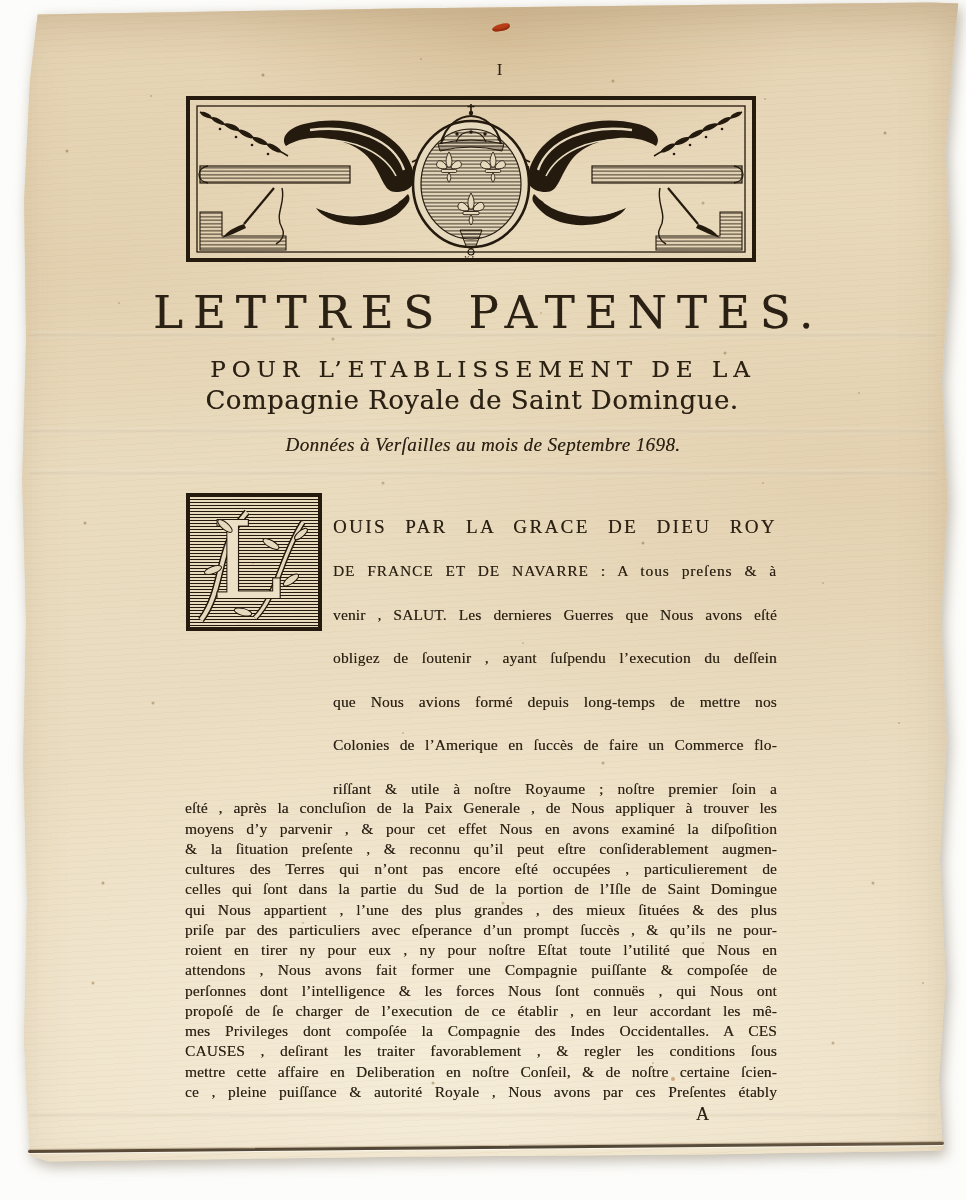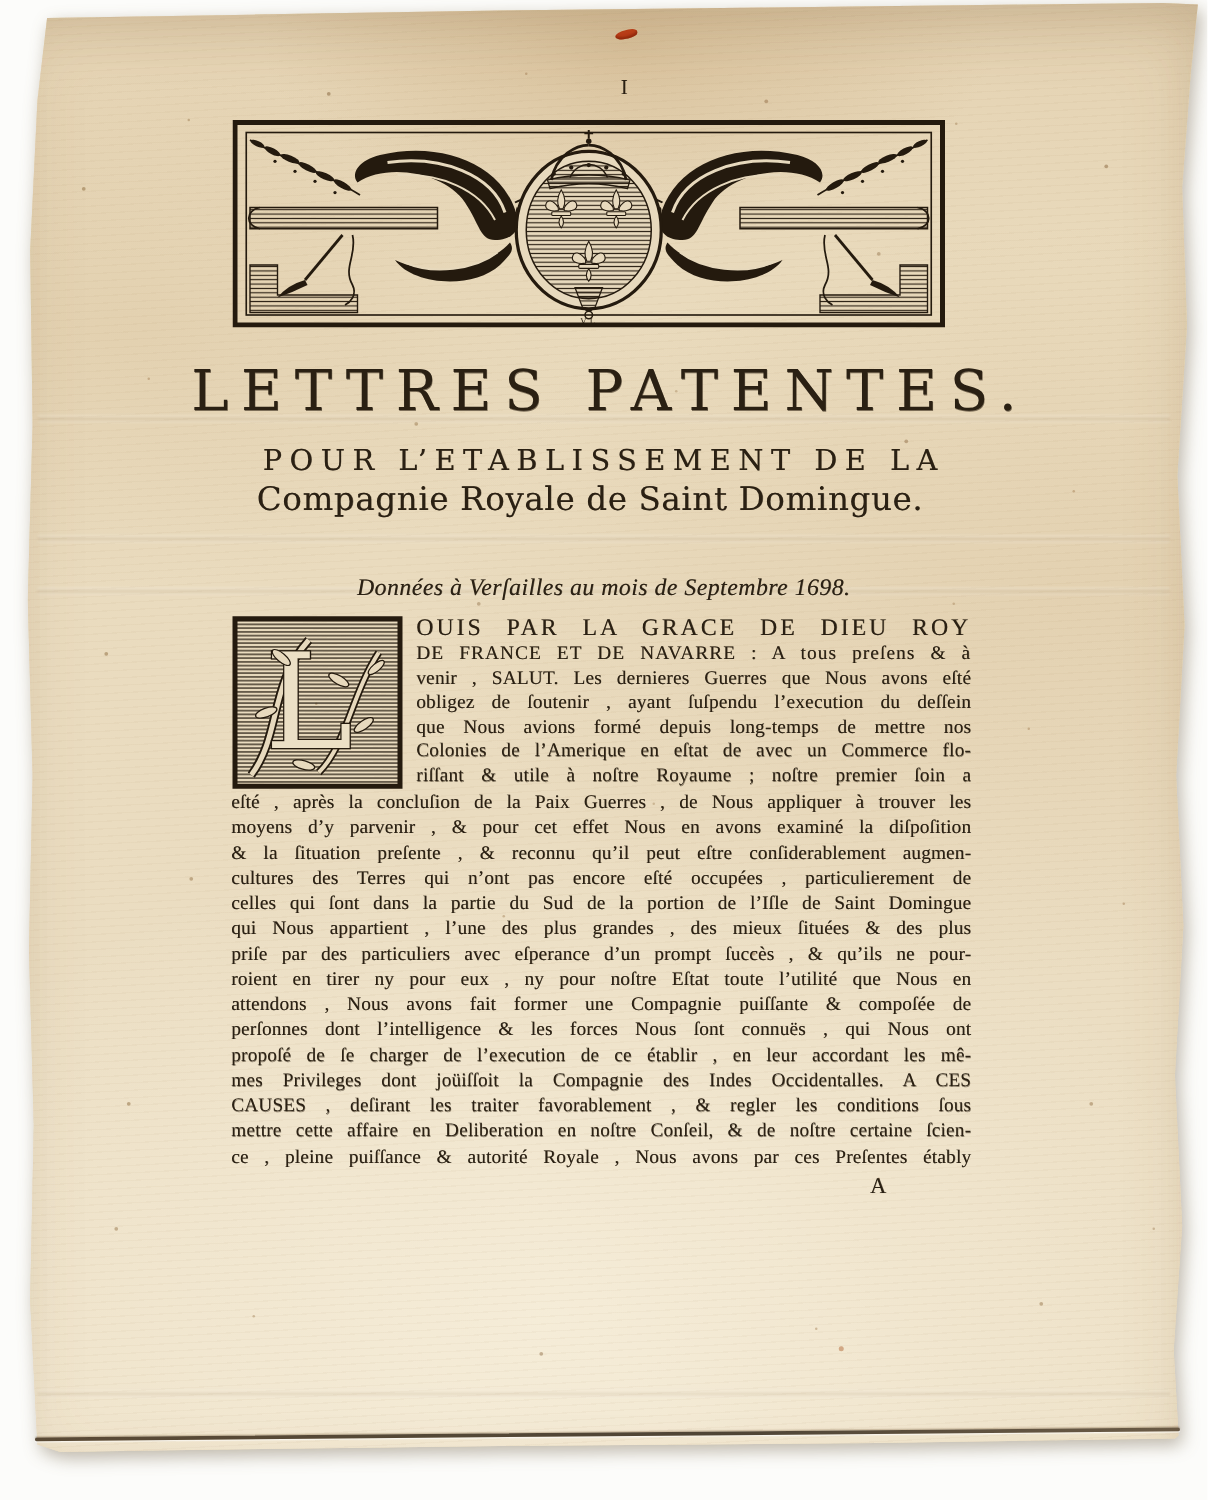--- a/index.html
+++ b/index.html
@@ -53,30 +53,30 @@
   .headpiece{position:absolute;left:186px;top:96px;width:570px;height:166px;}
   .title{position:absolute;left:153px;top:286px;width:660px;text-align:right;
     font-family:"DejaVu Serif",serif;font-size:45px;letter-spacing:10px;white-space:nowrap;
     text-shadow:.4px .4px .5px rgba(40,28,12,.55);}
   .sub1{position:absolute;left:153px;top:356px;width:660px;text-align:center;
     font-family:"DejaVu Serif",serif;font-size:23px;letter-spacing:6px;white-space:nowrap;
     text-shadow:.3px .3px .4px rgba(40,28,12,.5);}
   .sub2{position:absolute;left:142px;top:385px;width:660px;text-align:center;
     font-family:"DejaVu Serif",serif;font-size:26px;letter-spacing:.5px;white-space:nowrap;
     text-shadow:.3px .3px .4px rgba(40,28,12,.5);}
-  .dateline{position:absolute;left:153px;top:460px;width:660px;text-align:center;
+  .dateline{position:absolute;left:153px;top:434px;width:660px;text-align:center;
     font-style:italic;font-size:19px;letter-spacing:.4px;
     text-shadow:.3px .3px .4px rgba(40,28,12,.5);}
   .bodycol{position:absolute;left:185px;top:492px;width:592px;
     text-shadow:.3px .3px .4px rgba(40,28,12,.5);}
   .opening{display:flex;gap:10px;}
   .dropcap{width:138px;height:140px;flex:none;}
   .openlines{flex:1;min-width:0;}
   .oline{font-size:15.4px;line-height:19.55px;height:19.55px;text-align:justify;
-    text-align-last:justify;text-justify:inter-word;letter-spacing:.2px;}
+    text-align-last:justify;text-justify:inter-word;letter-spacing:.2px;margin-top:24px;}
   .openlines .oline:first-child{font-size:19px;line-height:21px;height:21px;letter-spacing:2.4px;}
   .openlines .oline:nth-child(2){letter-spacing:.9px;}
   .bline{font-size:15.4px;line-height:20.25px;height:20.25px;text-align:justify;
     text-align-last:justify;text-justify:inter-word;letter-spacing:.15px;}
   .catchword{margin-top:2px;text-align:right;padding-right:68px;font-size:18px;}
   .under-edge{position:absolute;left:28px;top:1150px;width:916px;height:3px;background:
     linear-gradient(to right, rgba(74,58,38,.9), rgba(50,40,26,.85) 60%, rgba(74,58,38,.8));
     border-radius:2px;transform:rotate(-0.5deg);transform-origin:left center;
     box-shadow:0 1px 1px rgba(255,255,255,.7), 0 -1px 1px rgba(120,95,60,.35);}
 </style>
@@ -208,36 +208,36 @@
             <ellipse cx="106" cy="88" rx="9" ry="3.5" fill="#e7d9bd" stroke="#241a0e" transform="rotate(-35 106 88)"></ellipse>
             <ellipse cx="58" cy="120" rx="9" ry="3.5" fill="#e7d9bd" stroke="#241a0e" transform="rotate(15 58 120)"></ellipse>
             <ellipse cx="116" cy="42" rx="8" ry="3" fill="#e7d9bd" stroke="#241a0e" transform="rotate(-40 116 42)"></ellipse>
           </svg>
           <div class="openlines">
             <div class="oline">OUIS PAR LA GRACE DE DIEU ROY</div>
             <div class="oline">DE FRANCE ET DE NAVARRE : A tous preſens &amp; à</div>
             <div class="oline">venir , SALUT. Les dernieres Guerres que Nous avons eſté</div>
             <div class="oline">obligez de ſoutenir , ayant ſuſpendu l’execution du deſſein</div>
             <div class="oline">que Nous avions formé depuis long-temps de mettre nos</div>
-            <div class="oline">Colonies de l’Amerique en eſtat de avec un Commerce flo-</div>
+            <div class="oline">Colonies de l’Amerique en ſuccès de faire un Commerce flo-</div>
             <div class="oline">riſſant &amp; utile à noſtre Royaume ; noſtre premier ſoin a</div>
           </div>
         </div>
-        <div class="bline">eſté , après la concluſion de la Paix Guerres , de Nous appliquer à trouver les</div>
+        <div class="bline">eſté , après la concluſion de la Paix Generale , de Nous appliquer à trouver les</div>
         <div class="bline">moyens d’y parvenir , &amp; pour cet effet Nous en avons examiné la diſpoſition</div>
         <div class="bline">&amp; la ſituation preſente , &amp; reconnu qu’il peut eſtre conſiderablement augmen-</div>
         <div class="bline">cultures des Terres qui n’ont pas encore eſté occupées , particulierement de</div>
         <div class="bline">celles qui ſont dans la partie du Sud de la portion de l’Iſle de Saint Domingue</div>
         <div class="bline">qui Nous appartient , l’une des plus grandes , des mieux ſituées &amp; des plus</div>
         <div class="bline">priſe par des particuliers avec eſperance d’un prompt ſuccès , &amp; qu’ils ne pour-</div>
         <div class="bline">roient en tirer ny pour eux , ny pour noſtre Eſtat toute l’utilité que Nous en</div>
         <div class="bline">attendons , Nous avons fait former une Compagnie puiſſante &amp; compoſée de</div>
         <div class="bline">perſonnes dont l’intelligence &amp; les forces Nous ſont connuës , qui Nous ont</div>
         <div class="bline">propoſé de ſe charger de l’execution de ce établir , en leur accordant les mê-</div>
-        <div class="bline">mes Privileges dont joüiſſoit la Compagnie des Indes Occidentalles. A CES</div>
+        <div class="bline">mes Privileges dont compoſée la Compagnie des Indes Occidentalles. A CES</div>
         <div class="bline">CAUSES , deſirant les traiter favorablement , &amp; regler les conditions ſous</div>
         <div class="bline">mettre cette affaire en Deliberation en noſtre Conſeil, &amp; de noſtre certaine ſcien-</div>
         <div class="bline">ce , pleine puiſſance &amp; autorité Royale , Nous avons par ces Preſentes étably</div>
         <div class="catchword">A</div>
       </div>
 
       <div class="vignette"></div>
     </div>
   </div>
   <div class="under-edge"></div>

